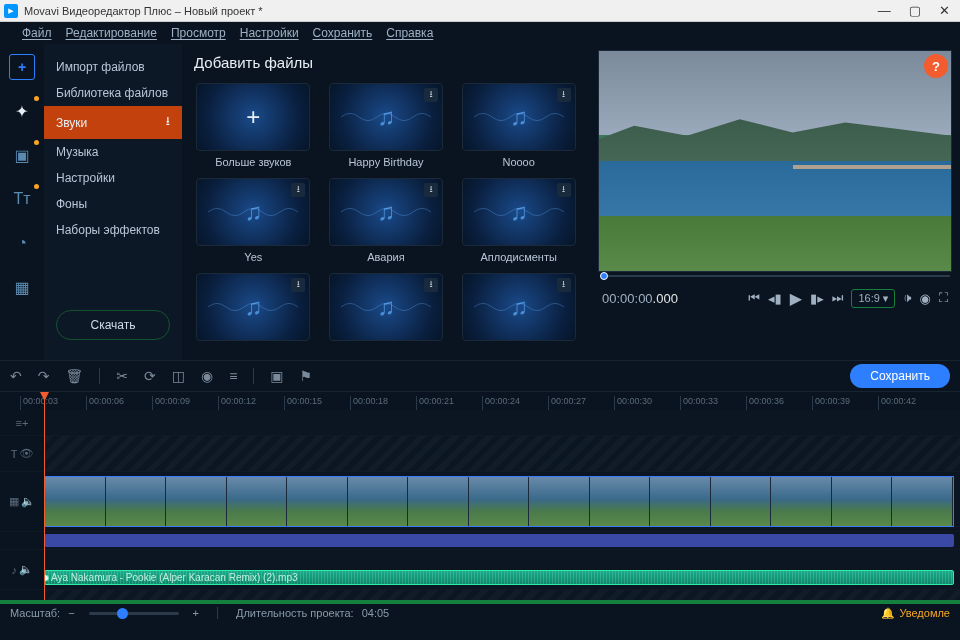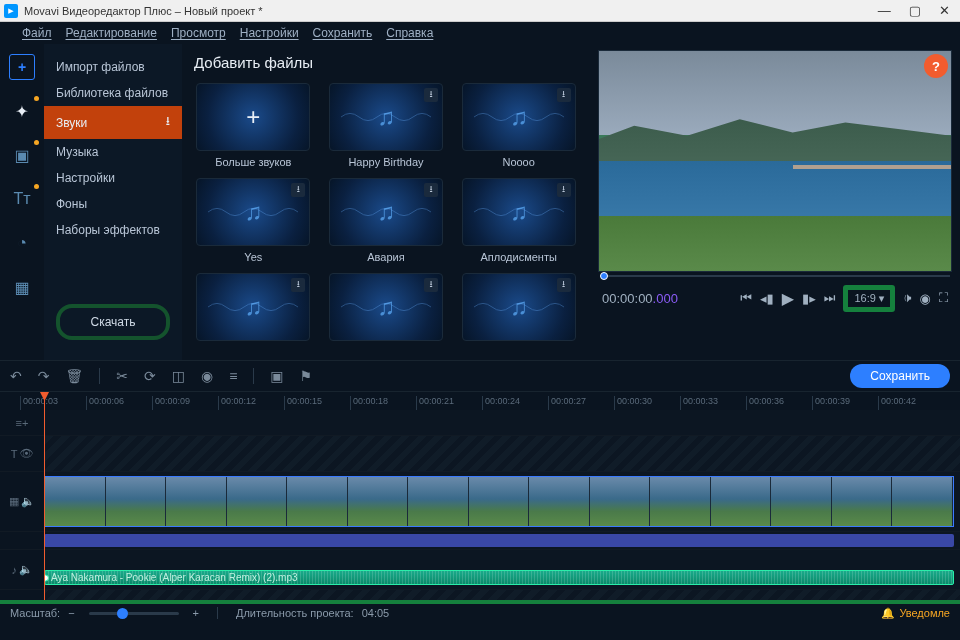--- a/index.html
+++ b/index.html
@@ -18,21 +18,21 @@
 
 .left-rail { width: 44px; background: #0a1420; display: flex; flex-direction: column; align-items: center; padding-top: 10px; gap: 18px; }
 .rail-icon { width: 26px; height: 26px; display: flex; align-items: center; justify-content: center; color: #5a8ab0; cursor: pointer; position: relative; font-size: 16px; }
 .rail-icon.active { color: #e8eef5; }
 .rail-dot::after { content: ""; position: absolute; top: -2px; right: -4px; width: 5px; height: 5px; background: #f6a623; border-radius: 50%; }
 .rail-icon.import { border: 1.5px solid #2d7fff; border-radius: 3px; color: #2d7fff; font-size: 14px; font-weight: bold; }
 
 .sidebar { width: 138px; background: #0c1826; padding: 10px 0; display: flex; flex-direction: column; }
 .sidebar-item { padding: 6px 12px; font-size: 12px; color: #b8c5d6; cursor: pointer; display: flex; align-items: center; justify-content: space-between; }
 .sidebar-item.active { background: #c2410c; color: #e8eef5; }
-.download-btn { margin: auto 12px 10px; padding: 7px 0; border: 4px solid #14532d; border-radius: 16px; text-align: center; font-size: 12px; color: #d0dae6; cursor: pointer; }
+.download-btn { margin: auto 12px 10px; padding: 7px 0; border: 1px solid #14532d; border-radius: 16px; text-align: center; font-size: 12px; color: #d0dae6; cursor: pointer; }
 
 .content { flex: 1; background: #0a1420; padding: 10px 12px; overflow-y: auto; }
 .content-title { font-size: 15px; color: #e8eef5; margin-bottom: 12px; }
 .tiles { display: grid; grid-template-columns: repeat(3, 1fr); gap: 10px 14px; }
 .tile { display: flex; flex-direction: column; align-items: center; }
 .tile-thumb { width: 114px; height: 68px; background: radial-gradient(circle at center, #1a4a8a 0%, #0a2040 70%, #061528 100%); border-radius: 4px; border: 1px solid #1a2a3a; position: relative; display: flex; align-items: center; justify-content: center; cursor: pointer; }
 .tile-thumb.more::before { content: "+"; font-size: 24px; color: #e8eef5; }
 .tile-thumb .note { color: #4a8fd6; font-size: 24px; }
 .tile-thumb .dl-badge { position: absolute; top: 4px; right: 4px; width: 14px; height: 14px; background: #1a2a3d; border-radius: 2px; display: flex; align-items: center; justify-content: center; color: #b8c5d6; font-size: 9px; }
 .tile-label { font-size: 11px; margin-top: 5px; color: #b8c5d6; }
@@ -43,24 +43,24 @@
 .sky { position: absolute; top: 0; left: 0; right: 0; height: 38%; background: linear-gradient(#7a8a9a, #9aaabc); }
 .mtn { position: absolute; top: 28%; left: 0; right: 0; height: 30%; background: linear-gradient(#3a5a4a, #4a6a5a); clip-path: polygon(0 40%, 10% 20%, 25% 35%, 40% 10%, 55% 30%, 70% 15%, 85% 25%, 100% 35%, 100% 100%, 0 100%); }
 .lake { position: absolute; top: 50%; left: 0; right: 0; height: 30%; background: linear-gradient(#2a6a9a, #3a7aaa); }
 .grass { position: absolute; bottom: 0; left: 0; right: 0; height: 25%; background: linear-gradient(#4a7a3a, #5a8a4a); }
 .bridge { position: absolute; top: 52%; left: 55%; right: 0; height: 4px; background: #b0a090; }
 .scrub-bar { height: 8px; display: flex; align-items: center; padding: 0 2px; }
 .scrub-dot { width: 8px; height: 8px; background: #2d7fff; border-radius: 50%; border: 1px solid #fff; }
 .scrub-line { flex: 1; height: 2px; background: #2a3a4a; }
 .player-bar { height: 36px; display: flex; align-items: center; gap: 10px; padding: 0 4px; color: #a0b0c0; }
 .timecode { font-family: monospace; font-size: 13px; }
-.timecode .ms { color: #8b5cf6; }
+.timecode .ms { color: #e5e5e5; }
 .pb-controls { margin-left: auto; display: flex; align-items: center; gap: 8px; font-size: 13px; }
 .pb-controls span { cursor: pointer; }
-.aspect { border: 5px solid #15803d; border-radius: 3px; padding: 2px 6px; font-size: 11px; display: flex; align-items: center; gap: 3px; }
+.aspect { border: 1px solid #15803d; border-radius: 3px; padding: 2px 6px; font-size: 11px; display: flex; align-items: center; gap: 3px; }
 
 .toolbar { height: 32px; background: #0a1420; border-top: 1px solid #18242f; border-bottom: 1px solid #18242f; display: flex; align-items: center; padding: 0 10px; gap: 16px; color: #7a8a9a; }
 .toolbar span { cursor: pointer; font-size: 14px; }
 .toolbar .divider { width: 1px; height: 16px; background: #2a3a4a; }
 .save-btn { margin-left: auto; background: #2d7fff; color: #fff; padding: 5px 20px; border-radius: 14px; font-size: 12px; cursor: pointer; }
 
 .ruler { height: 18px; background: #0a1420; display: flex; align-items: flex-end; padding-left: 20px; font-size: 9px; color: #5a6a7a; position: relative; }
 .ruler-item { width: 66px; flex-shrink: 0; border-left: 1px solid #2a3a4a; padding-left: 2px; height: 14px; }
 .playhead { position: absolute; left: 44px; top: 0; bottom: 0; width: 1px; background: #f25c2e; }
 .playhead::before { content: ""; position: absolute; top: 0; left: -4px; width: 9px; height: 9px; background: #f25c2e; clip-path: polygon(0 0, 100% 0, 50% 100%); }

